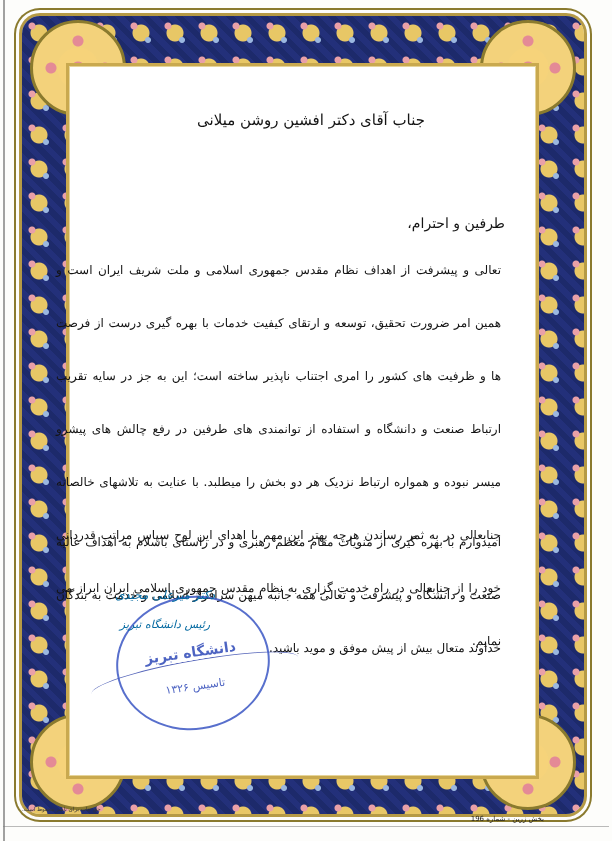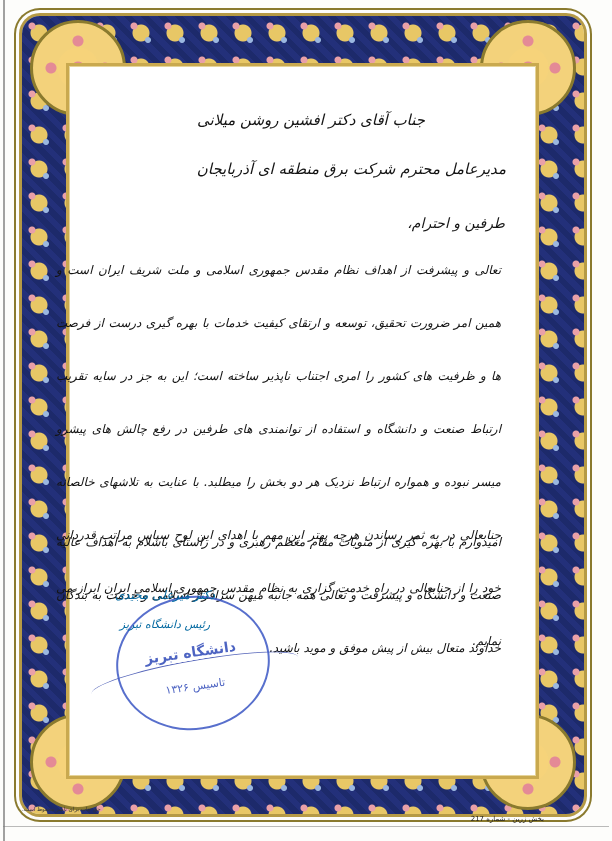--- a/index.html
+++ b/index.html
@@ -41,21 +41,21 @@
   .inner {
     position: absolute; left: 66px; top: 63px; width: 467px; height: 710px;
     background: #ffffff;
     border: 3px solid #c9a94f;
     box-shadow: inset 0 0 0 1px #e6d49a;
   }
 
   .letter {
     position: absolute; left: 66px; top: 63px; width: 467px; height: 710px;
     direction: rtl; color: #141414;
-    font-family: "DejaVu Serif", serif; font-style: italic;
+    font-family: "DejaVu Serif", serif; 
   }
   .line { position: absolute; right: 0; white-space: nowrap; }
   .addr1 { right: 108px; top: 48px; font-size: 15px; }
   .addr2 { right: 27px; top: 97px; font-size: 15px; }
   .greet { right: 28px; top: 152px; font-size: 14px; }
   .body-p {
     position: absolute; right: 32px; width: 445px; font-size: 12px; line-height: 53px;
     text-align: justify; text-align-last: right;
   }
   .p1 { top: 181px; text-indent: 0; }
@@ -104,30 +104,29 @@
   <div class="corner tl"></div>
   <div class="corner tr"></div>
   <div class="corner bl"></div>
   <div class="corner br"></div>
 </div>
 
 <div class="inner"></div>
 
 <div class="letter">
   <div class="line addr1">جناب آقای دکتر افشین روشن میلانی</div>
-  <div class="line addr2">مدیرعامل محترم شرکت برق منطقه ای آذربایجان</div>
   <div class="line greet">طرفین و احترام،</div>
   <div class="body-p p1">تعالی و پیشرفت از اهداف نظام مقدس جمهوری اسلامی و ملت شریف ایران است و همین امر ضرورت تحقیق، توسعه و ارتقای کیفیت خدمات با بهره گیری درست از فرصت ها و ظرفیت های کشور را امری اجتناب ناپذیر ساخته است؛ این به جز در سایه تقریب ارتباط صنعت و دانشگاه و استفاده از توانمندی های طرفین در رفع چالش های پیشرو میسر نبوده و همواره ارتباط نزدیک هر دو بخش را میطلبد. با عنایت به تلاشهای خالصانه جنابعالی در به ثمر رساندن هرچه بهتر این مهم با اهدای این لوح سپاس مراتب قدردانی خود را از جنابعالی در راه خدمت گزاری به نظام مقدس جمهوری اسلامی ایران ابراز می نمایم.</div>
   <div class="body-p p2">امیدوارم با بهره گیری از منویات مقام معظم رهبری و در راستای باسلام به اهداف عالیه صنعت و دانشگاه و پیشرفت و تعالی همه جانبه میهن سرافراز اسلامی و خدمت به بندگان خداوند متعال بیش از پیش موفق و موید باشید.</div>
 </div>
 
 <div class="pen-stroke"></div>
 <div class="stamp">
   <span class="stamp-text">دانشگاه تبریز</span>
   <span class="stamp-date">تاسیس ۱۳۲۶</span>
 </div>
 <div class="signature">
   <span class="sig-name">دکتر میرعلی مجیدی</span>
   <span class="sig-title">رئیس دانشگاه تبریز</span>
 </div>
 
 <div class="footer-left">حق چاپ برای ناشر محفوظ است.</div>
-<div class="footer-right">بخش زرین - شماره 217</div>
+<div class="footer-right">بخش زرین - شماره 196</div>
 
 </body></html>

